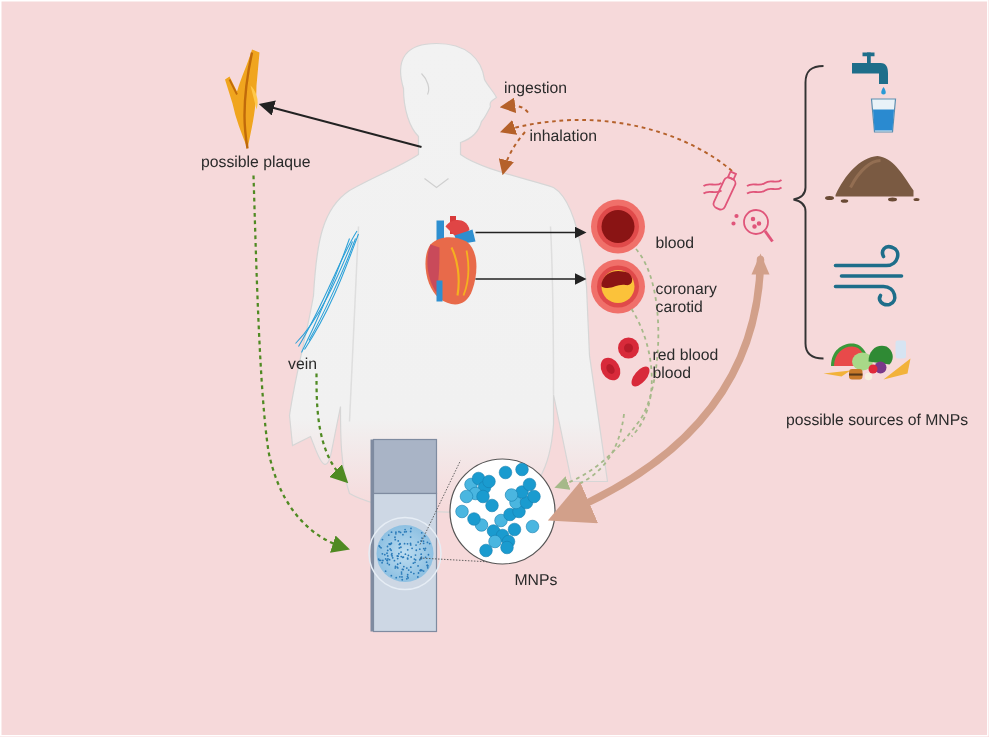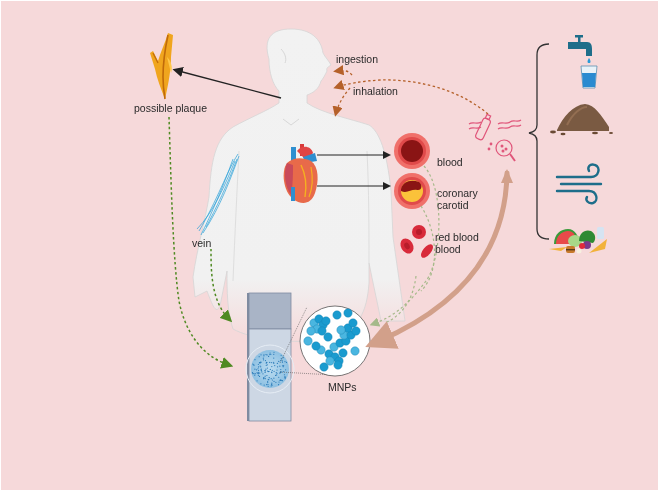--- a/index.html
+++ b/index.html
@@ -374,14 +374,15 @@
 
   <div class="lbl" style="left:133px; top:101px;">possible plaque</div>
   <div class="lbl" style="left:335px; top:52px;">ingestion</div>
   <div class="lbl" style="left:352px; top:84px;">inhalation</div>
   <div class="lbl" style="left:436px; top:155px;">blood</div>
   <div class="lbl" style="left:436px; top:186px;text-align:center;">coronary</div>
   <div class="lbl" style="left:436px; top:198px;">carotid</div>
   <div class="lbl" style="left:434px; top:230px;">red blood</div>
   <div class="lbl" style="left:434px; top:242px;">blood</div>
   <div class="lbl" style="left:191px; top:236px;">vein</div>
-  <div class="lbl" style="left:327px; top:380px;">MNPs</div>
+  <div class="lbl" style="left:342px; top:380px;">MNPs</div>
+  <div class="lbl" style="left:523px; top:273px;">possible sources of MNPs</div>
 </div>
 
 </body></html>

